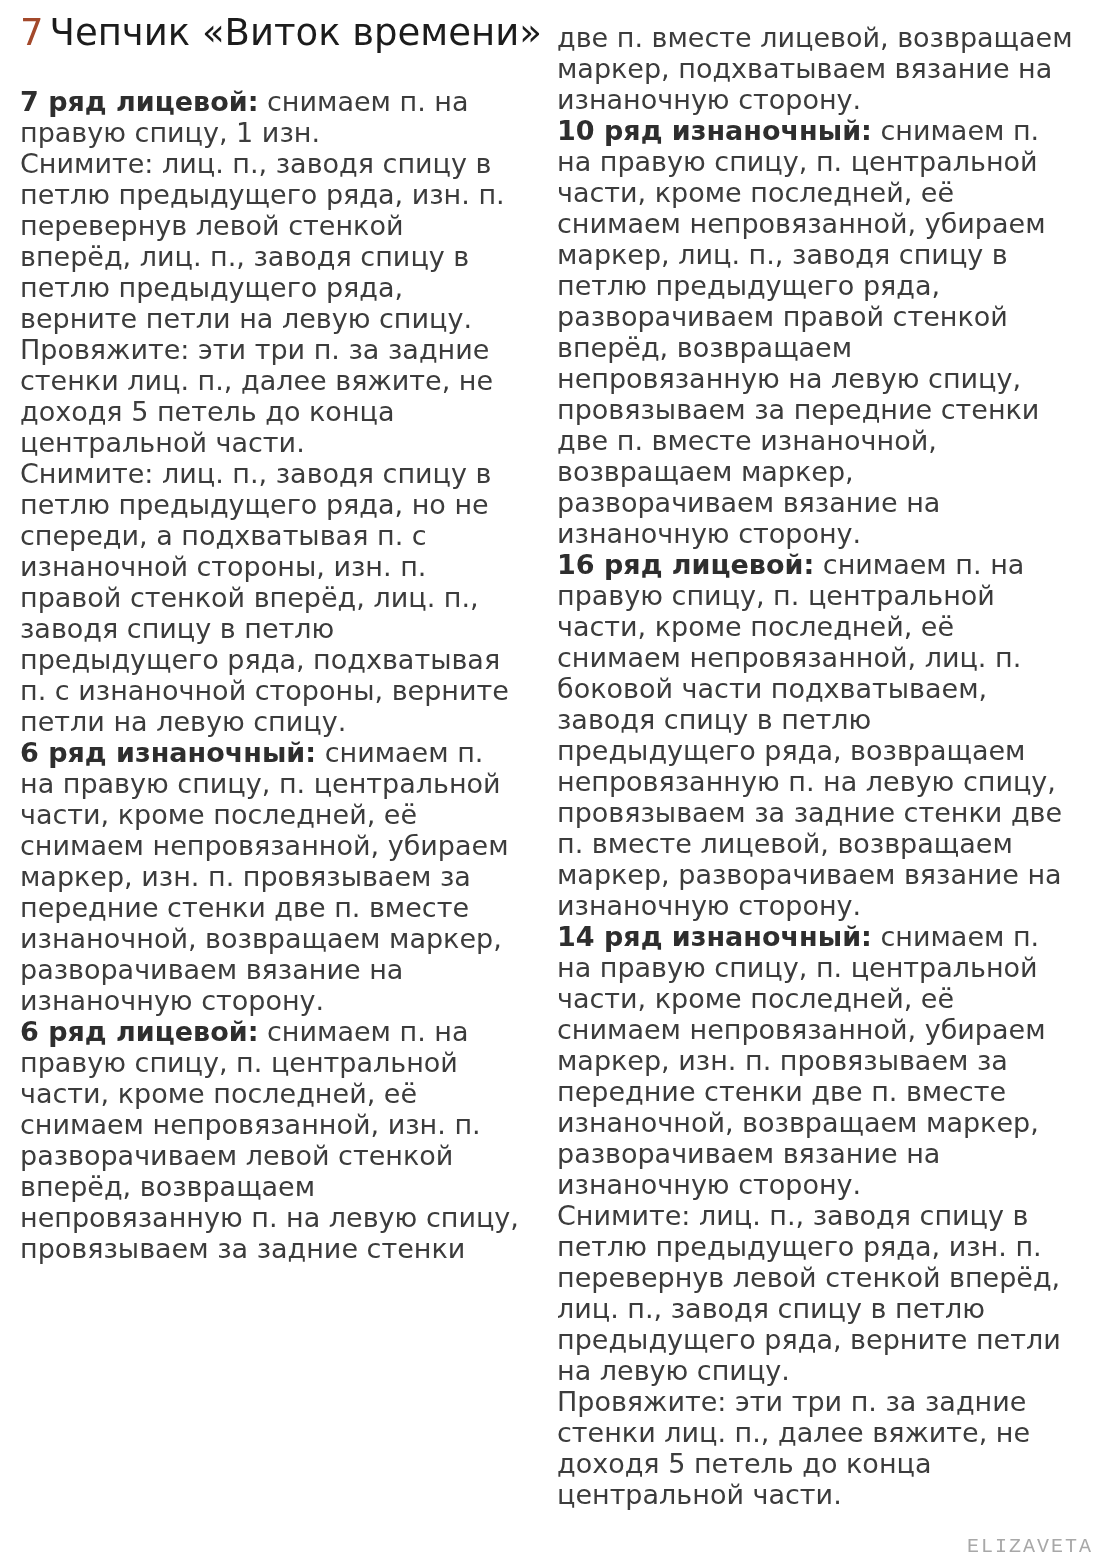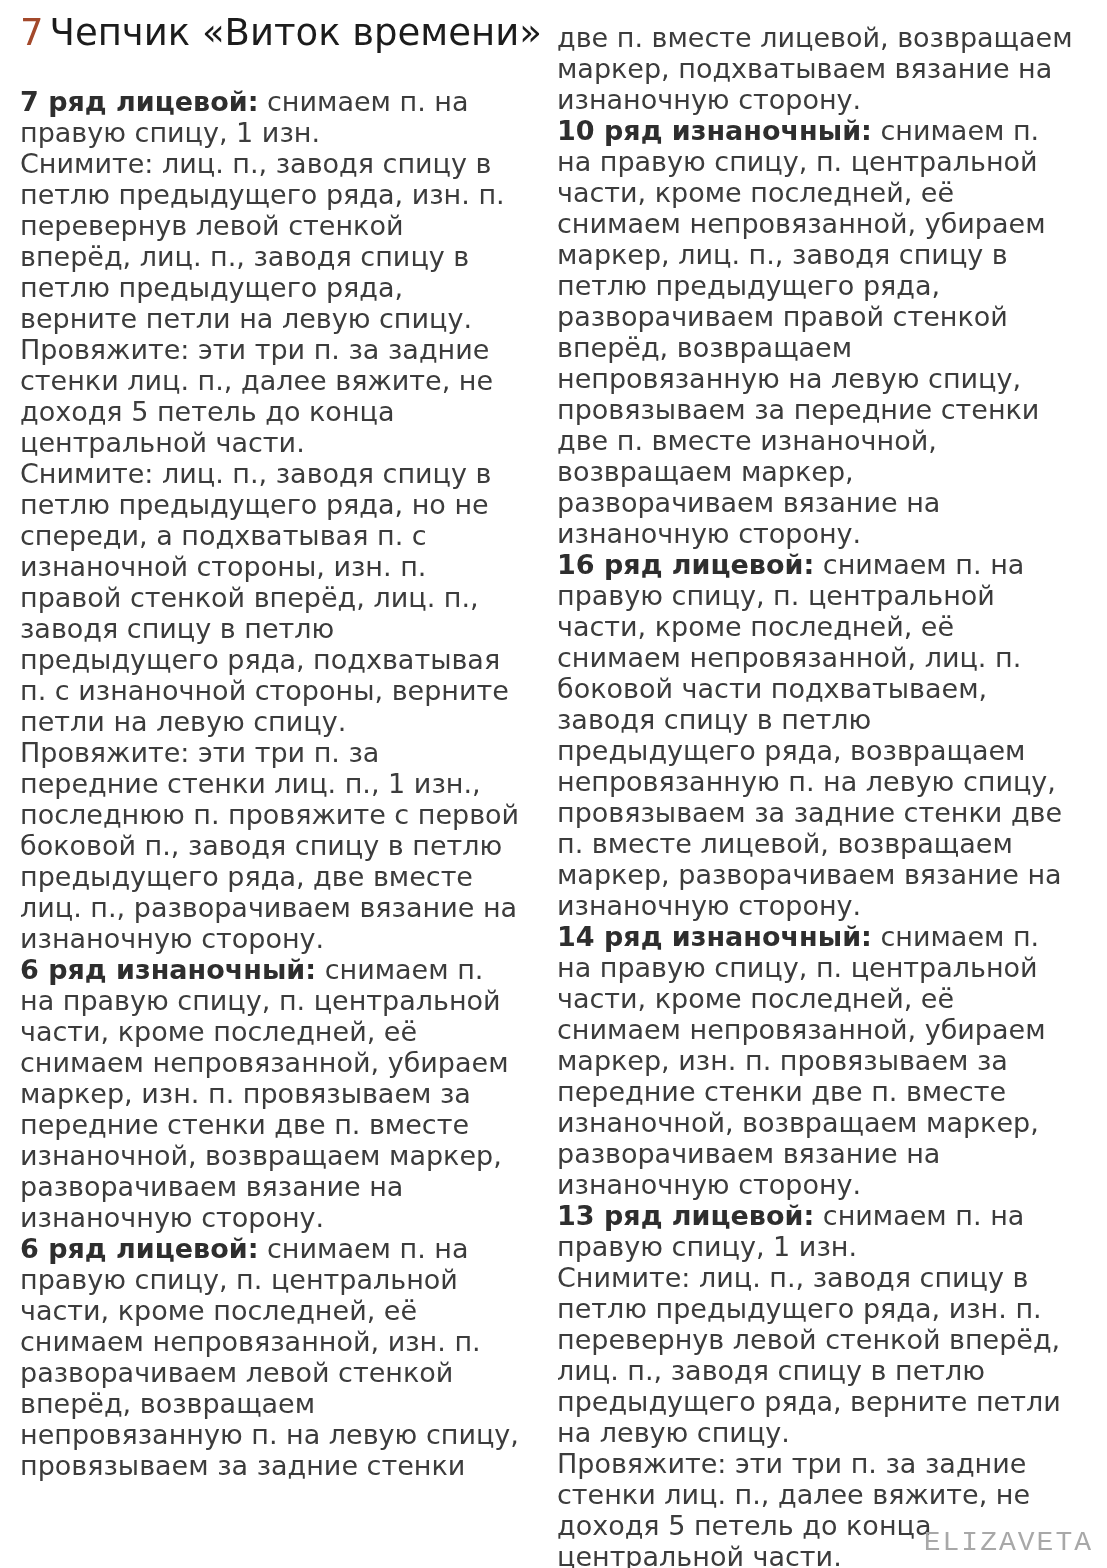--- a/index.html
+++ b/index.html
@@ -31,47 +31,45 @@
     white-space: nowrap;
   }
   .title-num { color: #a3492b; margin-right: 6px; }
   .para { margin: 0; padding: 0; }
   .lead { font-weight: 700; color: #2e2e2e; }
   .watermark {
     position: absolute;
     right: 14px;
     bottom: 10px;
     font-family: "Liberation Mono", "DejaVu Sans Mono", monospace;
-    font-size: 28px;
+    font-size: 20px;
     letter-spacing: 2px;
     color: #a8a8a8;
   }
 </style>
 </head>
 <body>
 
 <div class="page">
 
   <div class="col col-left">
     <h1 class="title"><span class="title-num">7</span><span>Чепчик «Виток времени»</span></h1>
 
     <p class="para"><b class="lead">7 ряд лицевой:</b><span> снимаем п. на правую спицу, 1 изн.</span></p>
     <p class="para"><b class="lead"></b><span>Снимите: лиц. п., заводя спицу в петлю предыдущего ряда, изн. п. перевернув левой стенкой вперёд, лиц. п., заводя спицу в петлю предыдущего ряда, верните петли на левую спицу.</span></p>
     <p class="para"><b class="lead"></b><span>Провяжите: эти три п. за задние стенки лиц. п., далее вяжите, не доходя 5 петель до конца центральной части.</span></p>
     <p class="para"><b class="lead"></b><span>Снимите: лиц. п., заводя спицу в петлю предыдущего ряда, но не спереди, а подхватывая п. с изнаночной стороны, изн. п. правой стенкой вперёд, лиц. п., заводя спицу в петлю предыдущего ряда, подхватывая п. с изнаночной стороны, верните петли на левую спицу.</span></p>
-    <p class="para"><b class="lead"></b><span>Провяжите: эти три п. за передние стенки лиц. п., 1 изн., последнюю п. провяжите с первой боковой п., заводя спицу в петлю предыдущего ряда, две вместе лиц. п., разворачиваем вязание на изнаночную сторону.</span></p>
     <p class="para"><b class="lead">6 ряд изнаночный:</b><span> снимаем п. на правую спицу, п. центральной части, кроме последней, её снимаем непровязанной, убираем маркер, изн. п. провязываем за передние стенки две п. вместе изнаночной, возвращаем маркер, разворачиваем вязание на изнаночную сторону.</span></p>
     <p class="para"><b class="lead">6 ряд лицевой:</b><span> снимаем п. на правую спицу, п. центральной части, кроме последней, её снимаем непровязанной, изн. п. разворачиваем левой стенкой вперёд, возвращаем непровязанную п. на левую спицу, провязываем за задние стенки</span></p>
   </div>
 
   <div class="col col-right">
     <p class="para"><b class="lead"></b><span>две п. вместе лицевой, возвращаем маркер, подхватываем вязание на изнаночную сторону.</span></p>
     <p class="para"><b class="lead">10 ряд изнаночный:</b><span> снимаем п. на правую спицу, п. центральной части, кроме последней, её снимаем непровязанной, убираем маркер, лиц. п., заводя спицу в петлю предыдущего ряда, разворачиваем правой стенкой вперёд, возвращаем непровязанную на левую спицу, провязываем за передние стенки две п. вместе изнаночной, возвращаем маркер, разворачиваем вязание на изнаночную сторону.</span></p>
     <p class="para"><b class="lead">16 ряд лицевой:</b><span> снимаем п. на правую спицу, п. центральной части, кроме последней, её снимаем непровязанной, лиц. п. боковой части подхватываем, заводя спицу в петлю предыдущего ряда, возвращаем непровязанную п. на левую спицу, провязываем за задние стенки две п. вместе лицевой, возвращаем маркер, разворачиваем вязание на изнаночную сторону.</span></p>
     <p class="para"><b class="lead">14 ряд изнаночный:</b><span> снимаем п. на правую спицу, п. центральной части, кроме последней, её снимаем непровязанной, убираем маркер, изн. п. провязываем за передние стенки две п. вместе изнаночной, возвращаем маркер, разворачиваем вязание на изнаночную сторону.</span></p>
-    <p class="para"><b class="lead">13 ряд лицевой:</b><span> снимаем п. на правую спицу, 1 изн.</span></p>
     <p class="para"><b class="lead"></b><span>Снимите: лиц. п., заводя спицу в петлю предыдущего ряда, изн. п. перевернув левой стенкой вперёд, лиц. п., заводя спицу в петлю предыдущего ряда, верните петли на левую спицу.</span></p>
     <p class="para"><b class="lead"></b><span>Провяжите: эти три п. за задние стенки лиц. п., далее вяжите, не доходя 5 петель до конца центральной части.</span></p>
   </div>
 
   <div class="watermark">ELIZAVETA</div>
 
 </div>
 
 </body></html>

